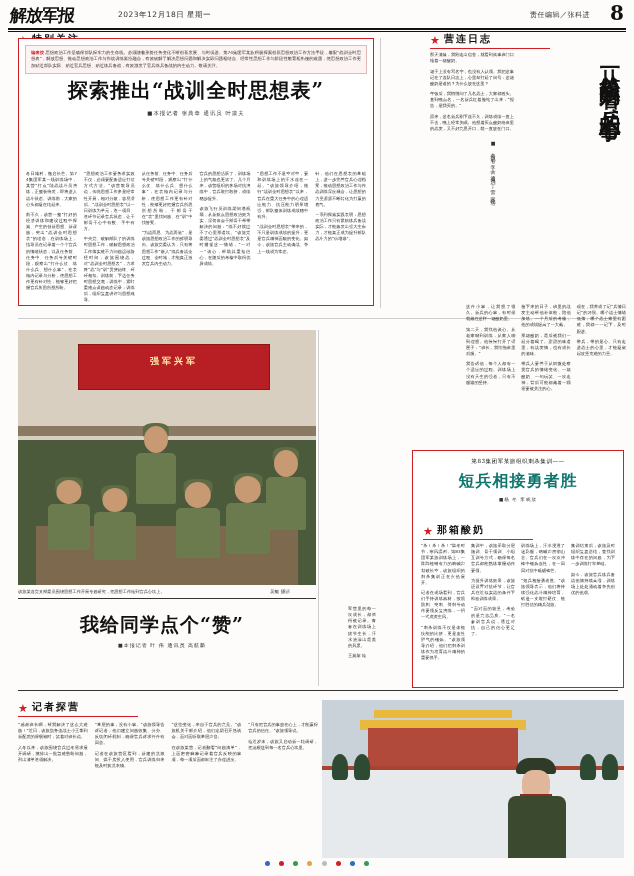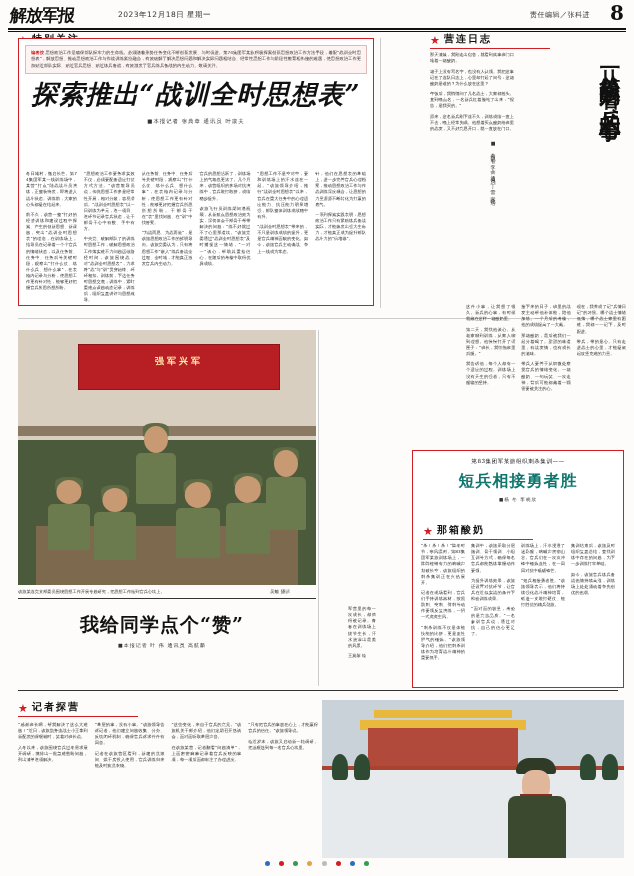--- a/index.html
+++ b/index.html
@@ -83,21 +83,21 @@
   }
   .abstract .tag{color:#cf1f24;font-weight:bold;}
   .kicker{
     text-align:center;margin-top:8px;
     font-family:"DejaVu Serif", serif;
     font-size:7.5px;color:#cf1f24;letter-spacing:.5px;
   }
   .headline{
     text-align:center;margin-top:3px;
     font-family:"DejaVu Serif", serif;
-    font-weight:bold;font-size:26px;letter-spacing:1px;color:#111;font-style:italic;
+    font-weight:bold;font-size:20px;letter-spacing:1px;color:#111;
   }
   .byline{
     text-align:center;margin-top:6px;font-size:5.4px;color:#333;letter-spacing:1px;
   }
   .lead-cols{
     position:absolute;left:7px;top:128px;right:7px;bottom:5px;
     display:flex;gap:7px;
   }
   .lead-cols .c{flex:1;}
 
@@ -137,21 +137,21 @@
     position:absolute;left:18px;top:589px;width:298px;
     font-size:4.2px;color:#333;line-height:1.4;
   }
   .photo-credit{
     position:absolute;left:270px;top:589px;
     font-size:4.6px;color:#333;
   }
 
   
   .ph-wall{position:absolute;left:0;top:0;width:298px;height:120px;background:#d8cfc0;}
-  .ph-banner{position:absolute;left:60px;top:14px;width:190px;height:44px;background:#b81f24;border:1px solid #8f1418;padding-left:10px;}
+  .ph-banner{position:absolute;left:60px;top:14px;width:190px;height:44px;background:#b81f24;border:1px solid #8f1418;}
   .ph-banner .bt{
     position:absolute;left:0;top:10px;width:100%;text-align:center;
     color:#ffe9a8;font-family:"DejaVu Serif",serif;font-weight:bold;font-size:9px;letter-spacing:3px;
   }
   .ph-shelf{position:absolute;left:0;top:96px;width:298px;height:10px;background:#8a7a63;}
   .ph-floor{position:absolute;left:0;top:110px;width:298px;height:145px;background:#4b5a3b;}
   .ph-table{position:absolute;left:18px;top:196px;width:262px;height:60px;background:#7d6a4e;}
   .sold{position:absolute;border-radius:3px;}
   .sold .head{position:absolute;left:50%;transform:translateX(-50%);top:0;width:60%;height:34%;border-radius:50%;background:#c79a74;}
   .sold .cap{position:absolute;left:50%;transform:translateX(-50%);top:-4%;width:66%;height:18%;border-radius:40% 40% 10% 10%;background:#5e6b45;}

